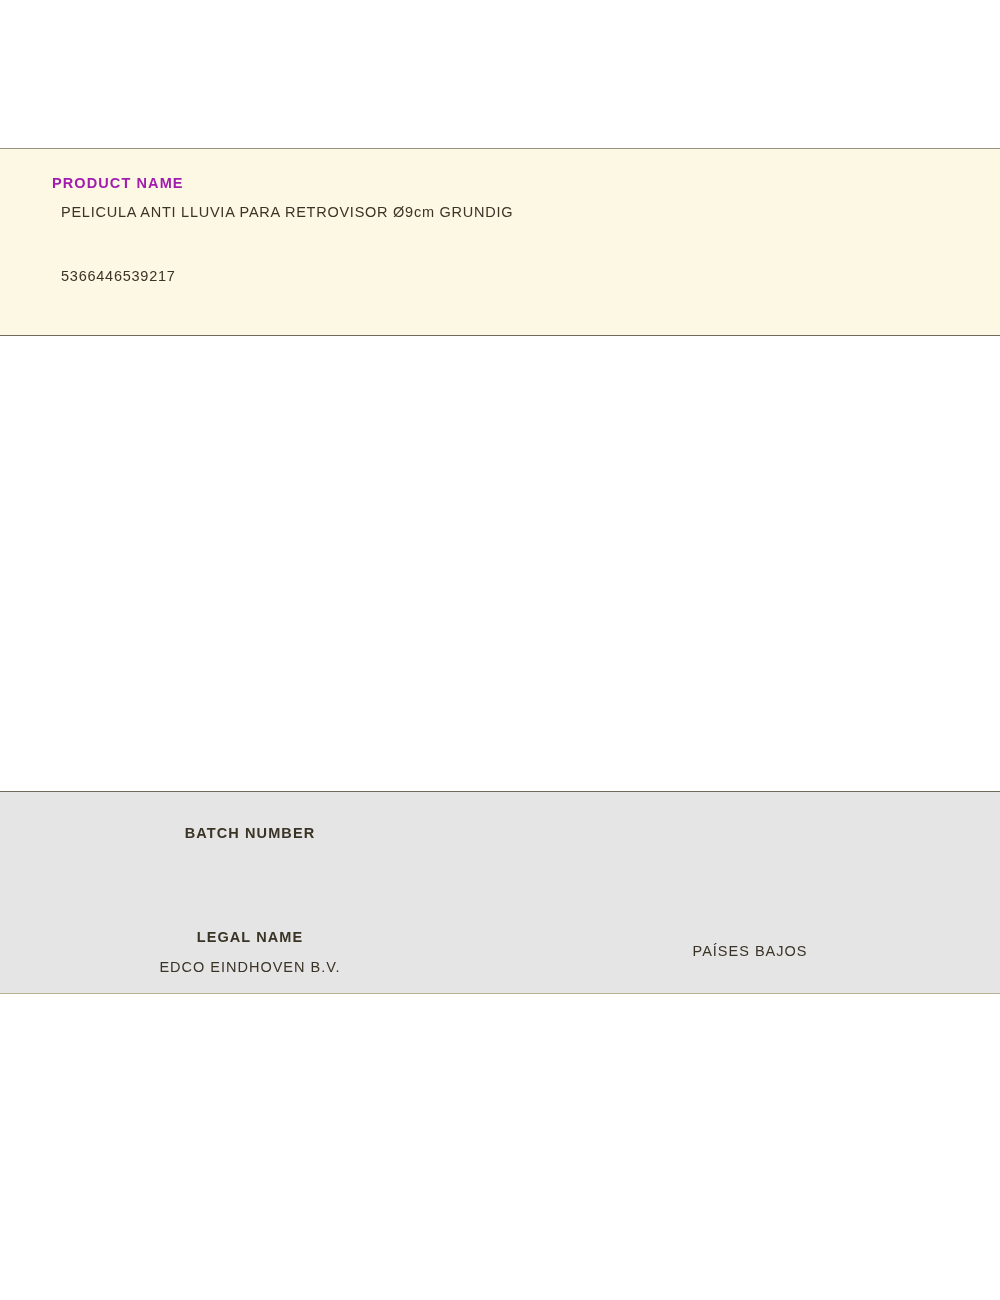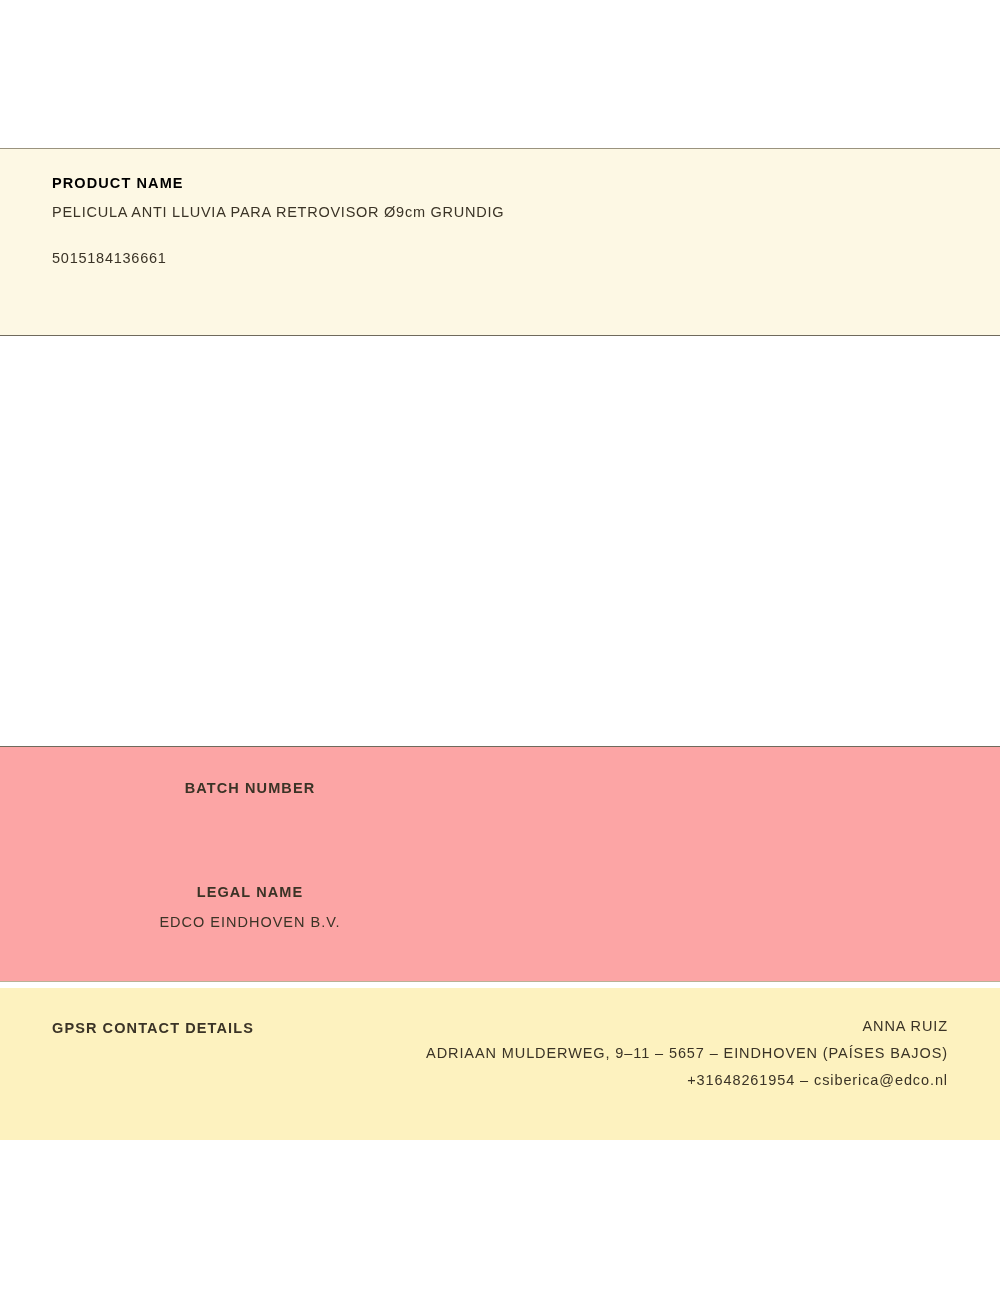--- a/index.html
+++ b/index.html
@@ -34,52 +34,52 @@
     border-top: 1px solid #9a937f;
     border-bottom: 1px solid #6f6a5c;
     box-sizing: border-box;
     padding: 26px 52px 0 52px;
   }
 
   .field-label {
     font-size: 14.5px;
     font-weight: bold;
     letter-spacing: 1.1px;
-    color: #000000;
+    color: #a21caf;
     margin: 0 0 13px 0;
   }
   .field-value {
     font-size: 14.5px;
     font-weight: normal;
     letter-spacing: 0.75px;
     color: #3a3326;
-    margin: 0;
+    margin: 9px;
   }
   .gap {
     height: 30px;
   }
 
   
   .blank-area {
     position: absolute;
     left: 0;
     top: 336px;
     width: 1000px;
     height: 455px;
     background: #ffffff;
   }
 
   
   .meta-block {
     position: absolute;
     left: 0;
-    top: 746px;
+    top: 791px;
     width: 1000px;
-    height: 236px;
-    background: #fca5a5;
+    height: 203px;
+    background: #e5e5e5;
     border-top: 1px solid #6f6a5c;
     border-bottom: 1px solid #b9b096;
     box-sizing: border-box;
   }
   .meta-row {
     display: flex;
     width: 100%;
   }
   .meta-cell {
     width: 50%;
@@ -142,49 +142,40 @@
 </style>
 </head>
 <body>
 
 <div class="page">
 
   <div class="product-block">
     <p class="field-label">PRODUCT NAME</p>
     <p class="field-value">PELICULA ANTI LLUVIA PARA RETROVISOR Ø9cm GRUNDIG</p>
     <div class="gap"></div>
-    <p class="field-value">5015184136661</p>
+    <p class="field-value">5366446539217</p>
   </div>
 
   <div class="blank-area"></div>
 
   <div class="meta-block">
     <div class="meta-row meta-row-1">
       <div class="meta-cell">
         <p class="meta-label">BATCH NUMBER</p>
         <p class="meta-value"></p>
       </div>
       <div class="meta-cell">
         <p class="meta-value"></p>
       </div>
     </div>
     <div class="meta-row meta-row-2">
       <div class="meta-cell">
         <p class="meta-label">LEGAL NAME</p>
         <p class="meta-value">EDCO EINDHOVEN B.V.</p>
       </div>
       <div class="meta-cell">
+        <p class="meta-value">PAÍSES BAJOS</p>
       </div>
     </div>
   </div>
 
-  <div class="gpsr-block">
-    <div class="gpsr-inner">
-      <div class="gpsr-title">GPSR CONTACT DETAILS</div>
-      <div class="gpsr-lines">
-        <p class="gpsr-line">ANNA RUIZ</p>
-        <p class="gpsr-line">ADRIAAN MULDERWEG, 9–11 – 5657 – EINDHOVEN (PAÍSES BAJOS)</p>
-        <p class="gpsr-line">+31648261954 – csiberica@edco.nl</p>
-      </div>
-    </div>
-  </div>
 
 </div>
 
 </body></html>

